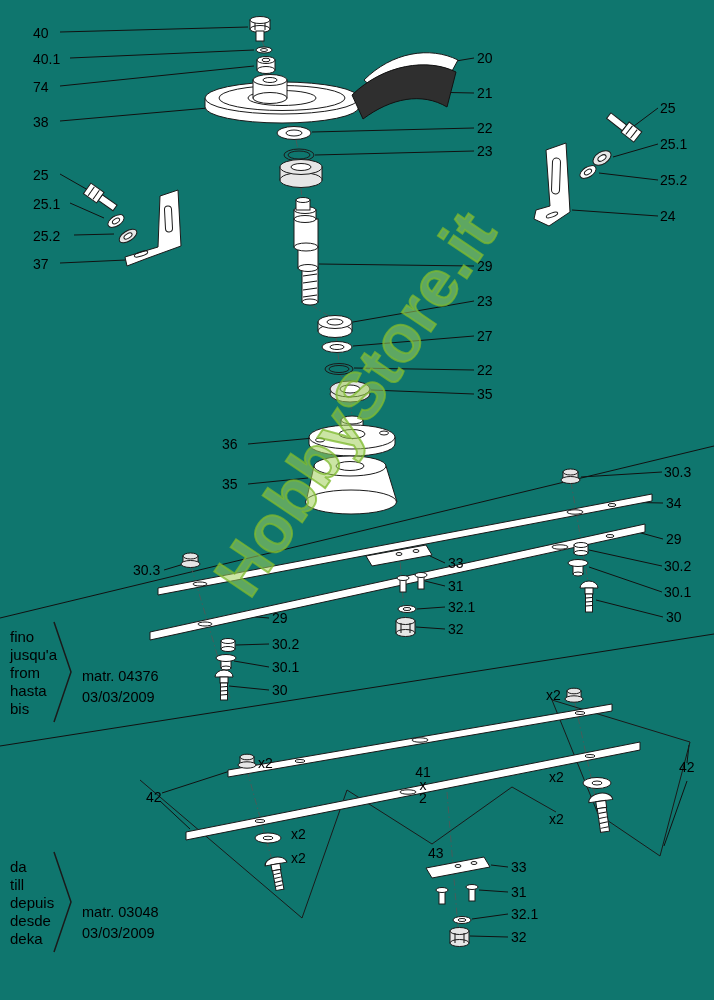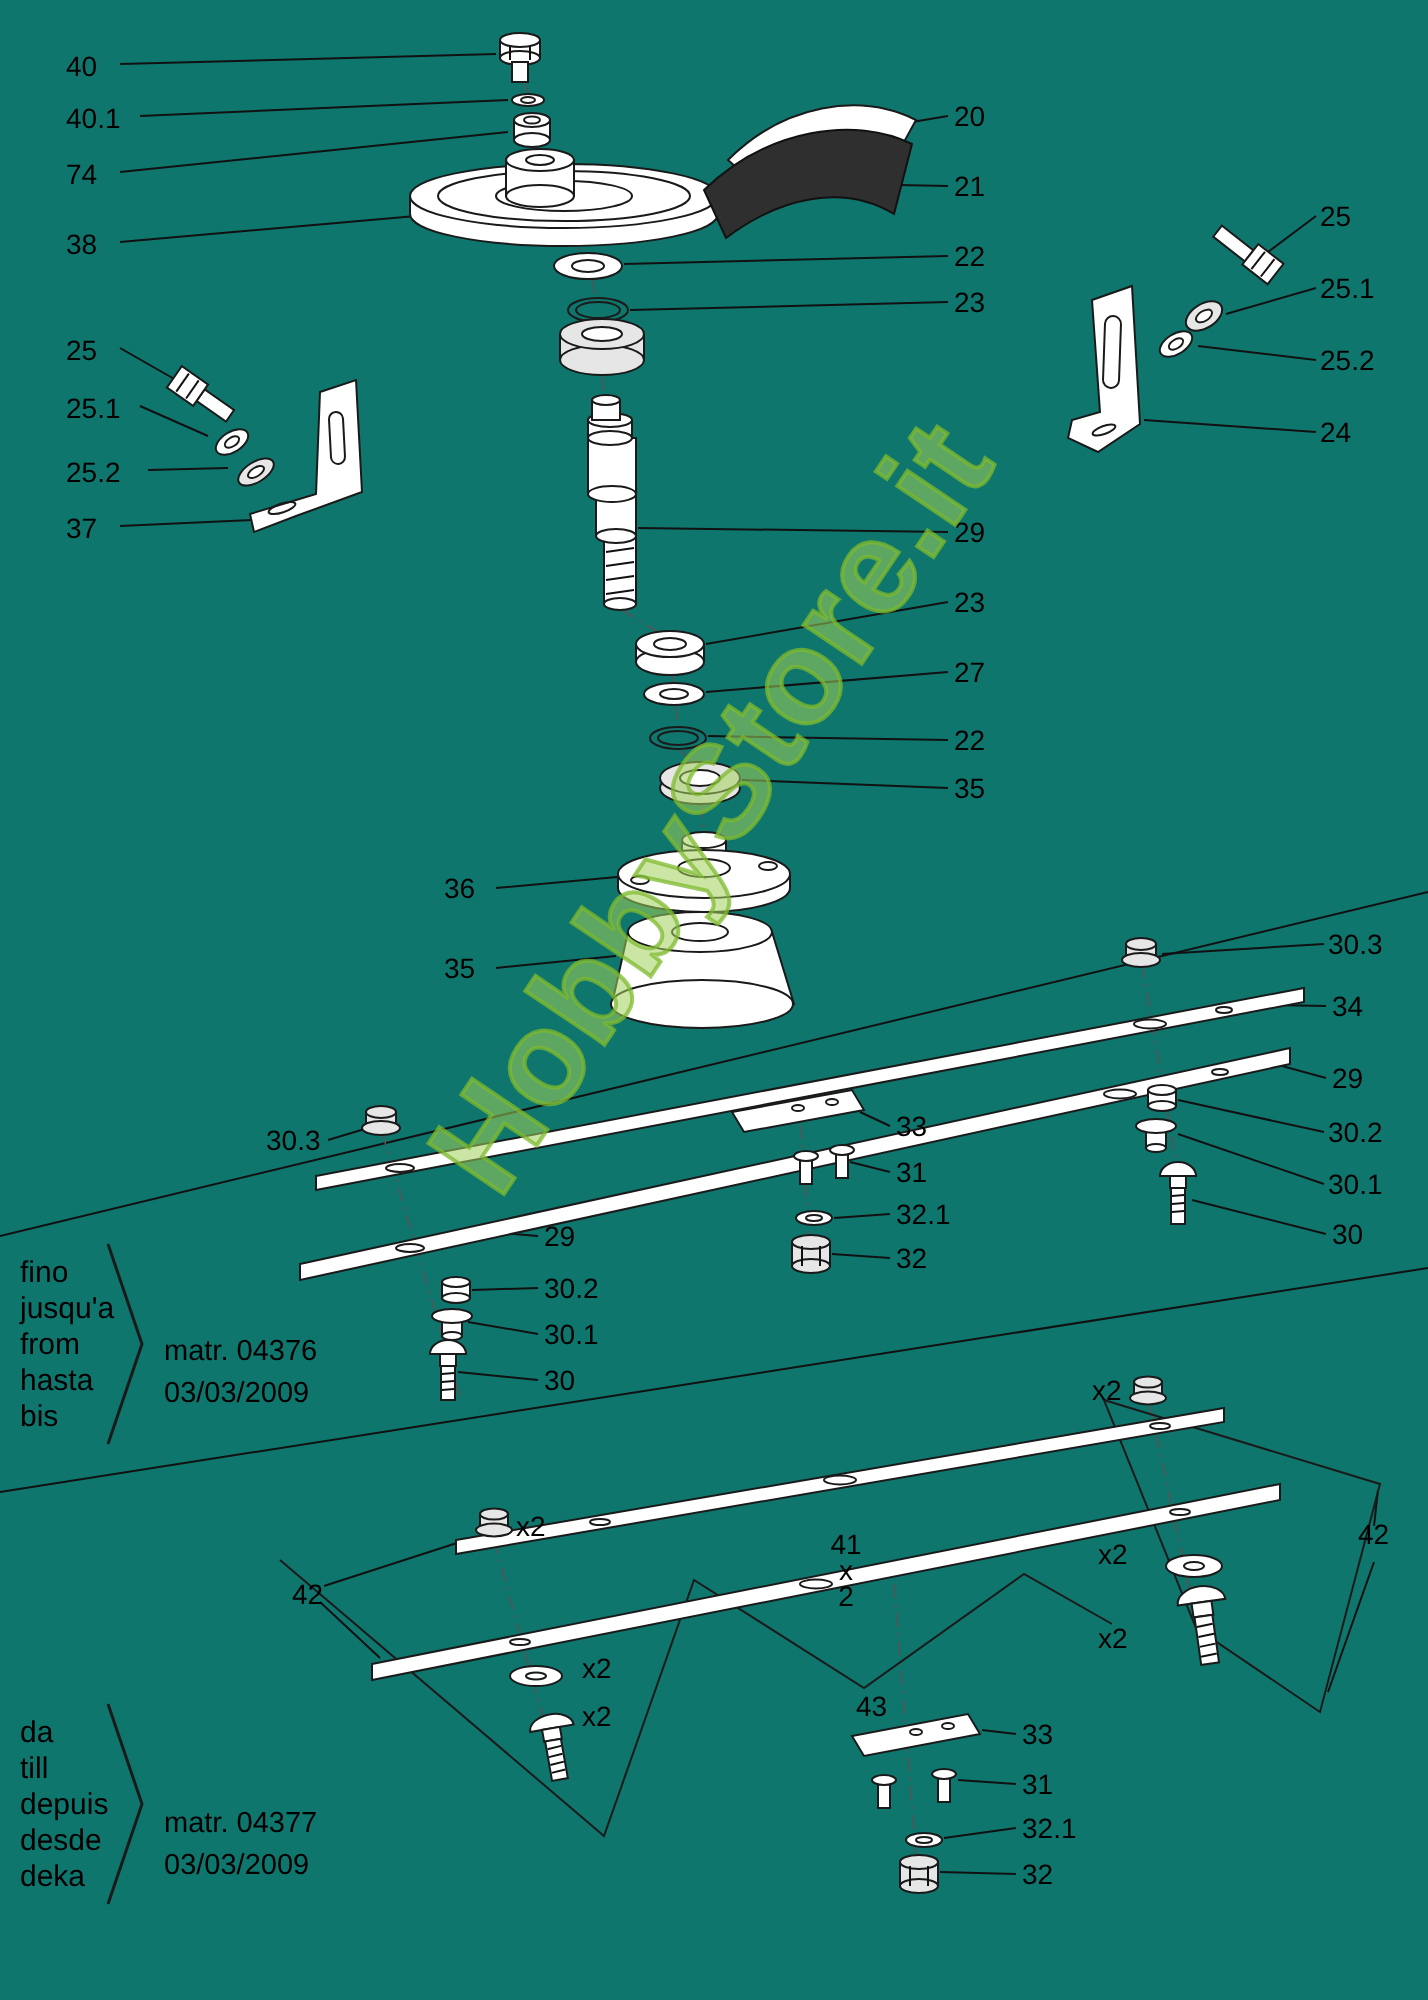--- a/index.html
+++ b/index.html
@@ -469,20 +469,20 @@
   </div>
 </div>
 
 <div>
   <span class="serial-word" style="left:10px;top:858px">da</span>
   <span class="serial-word" style="left:10px;top:876px">till</span>
   <span class="serial-word" style="left:10px;top:894px">depuis</span>
   <span class="serial-word" style="left:10px;top:912px">desde</span>
   <span class="serial-word" style="left:10px;top:930px">deka</span>
   <div class="matr" style="left:82px;top:902px">
-    <div>matr. 04377</div>
+    <div>matr. 03048</div>
     <div>03/03/2009</div>
   </div>
 </div>
 
 <div class="watermark">HobbyStore.it</div>
 
 </div>
 
 </body></html>

